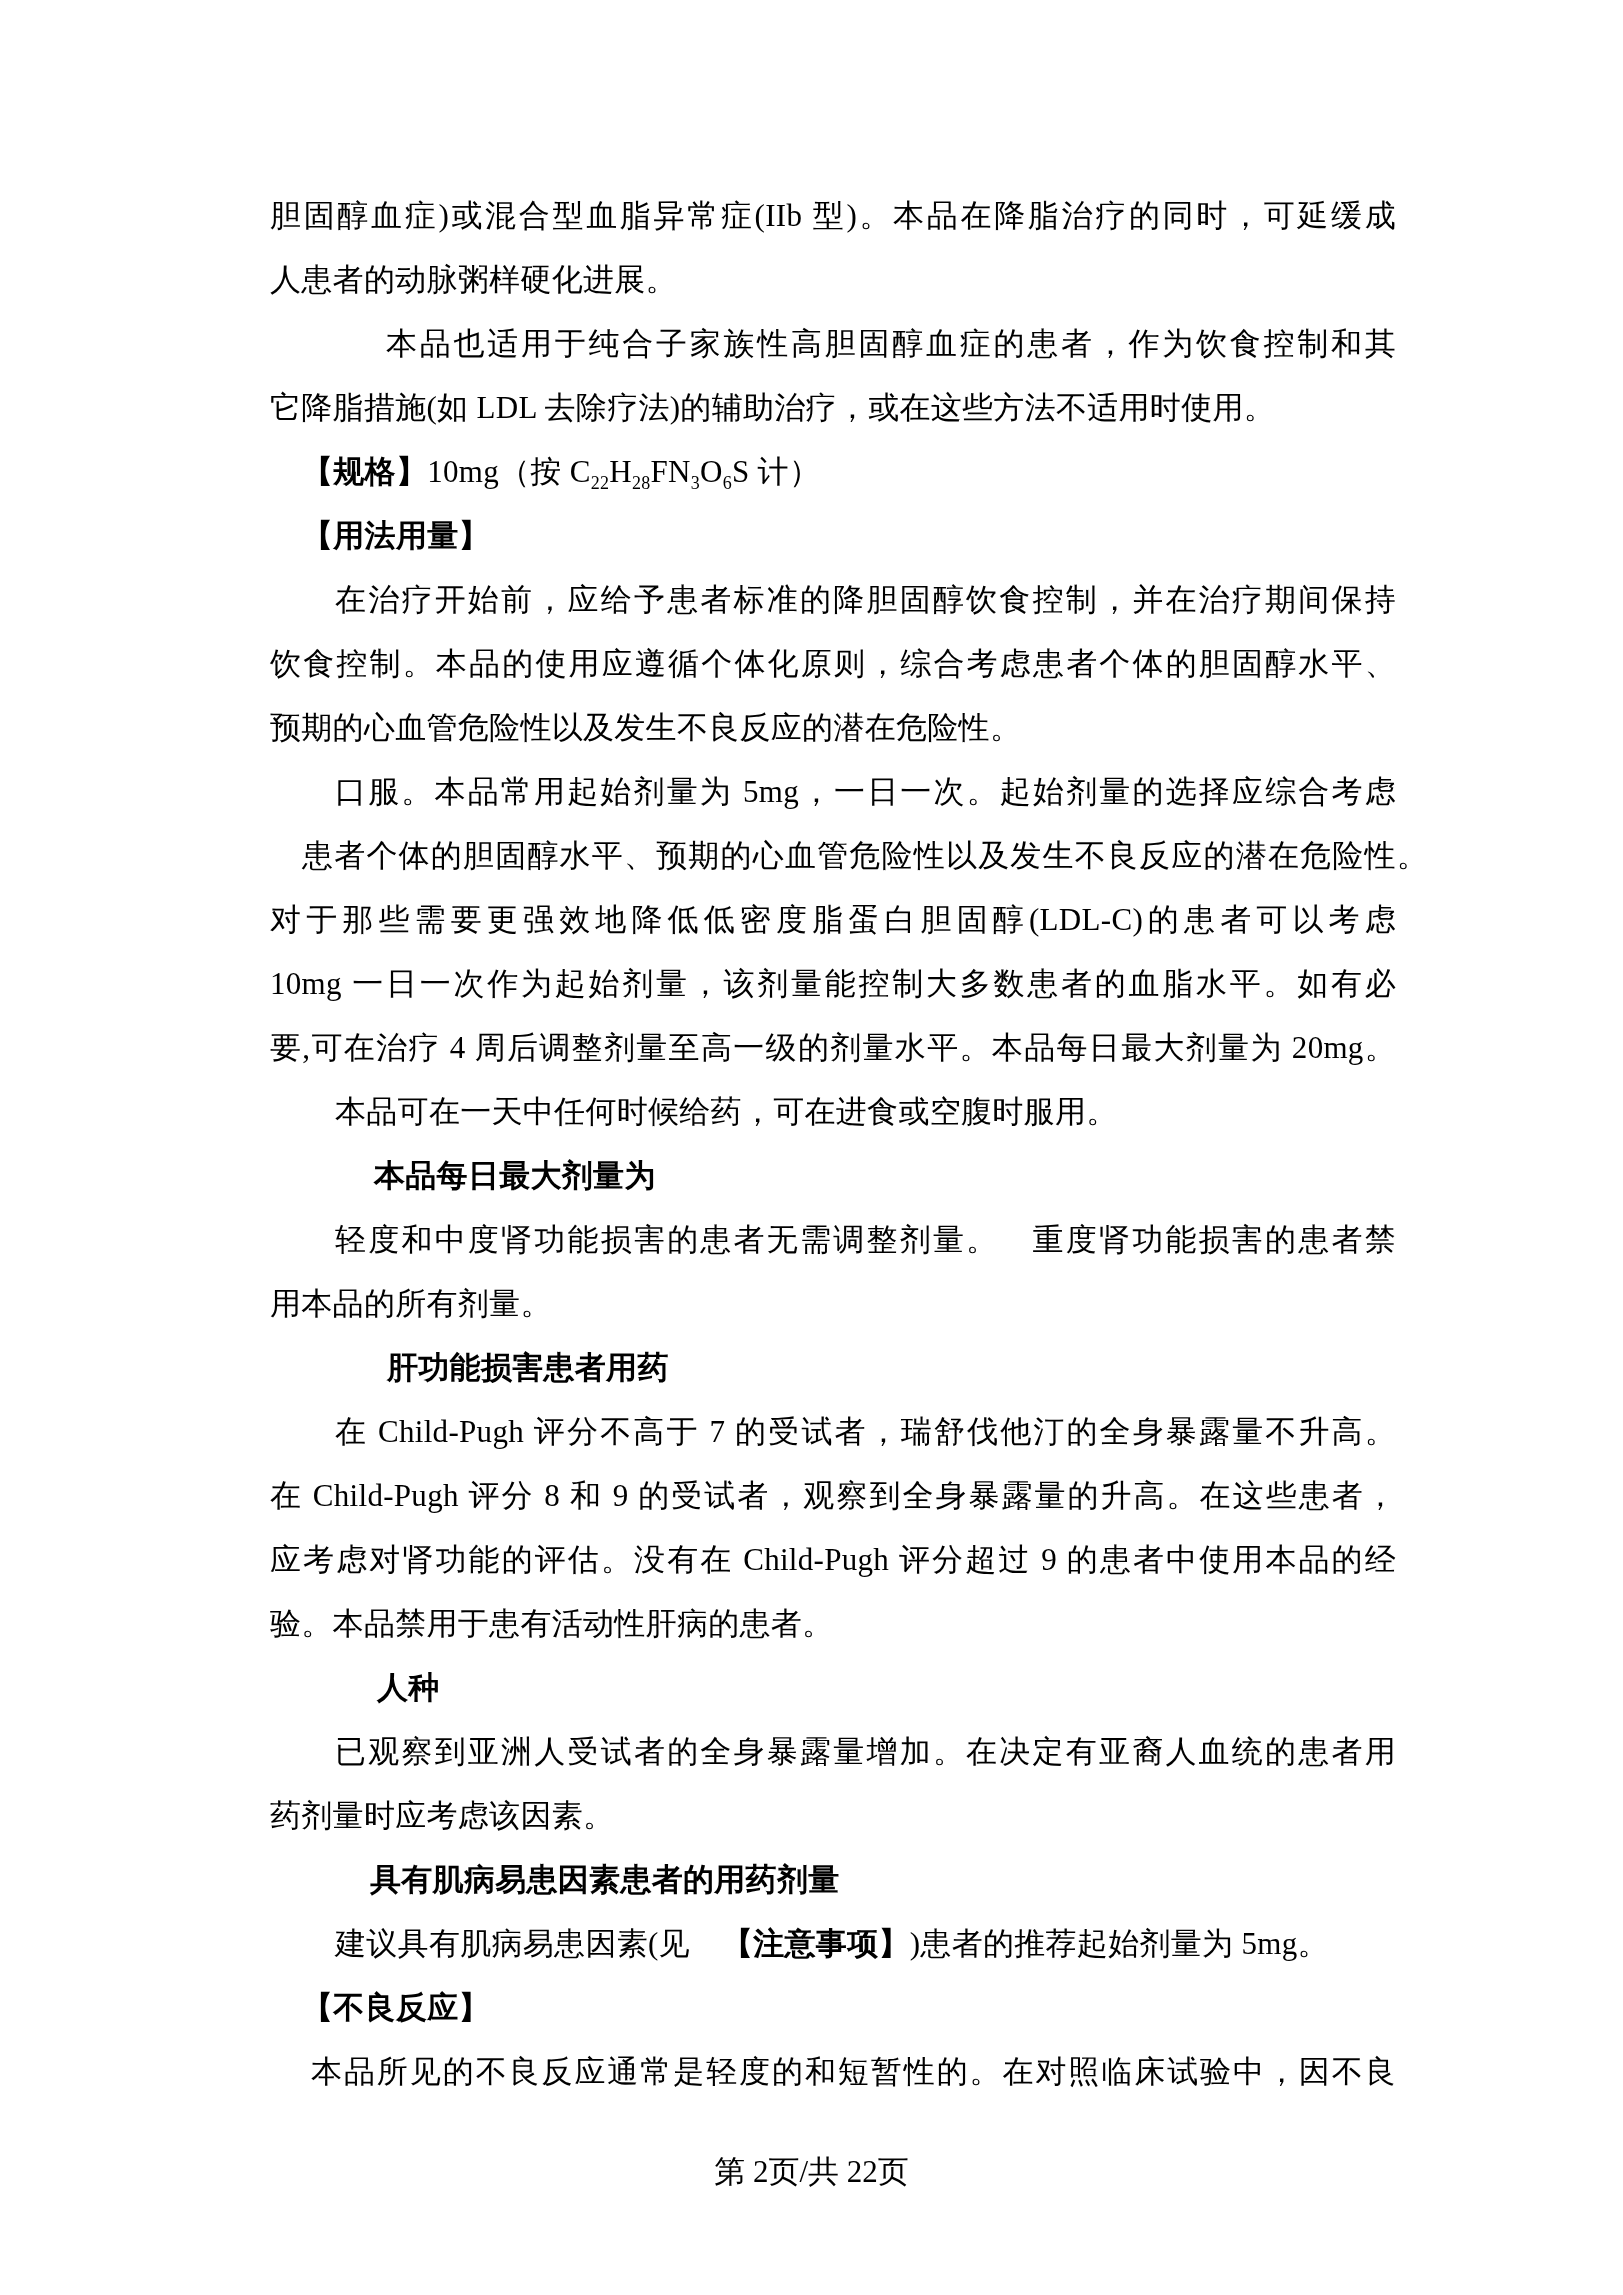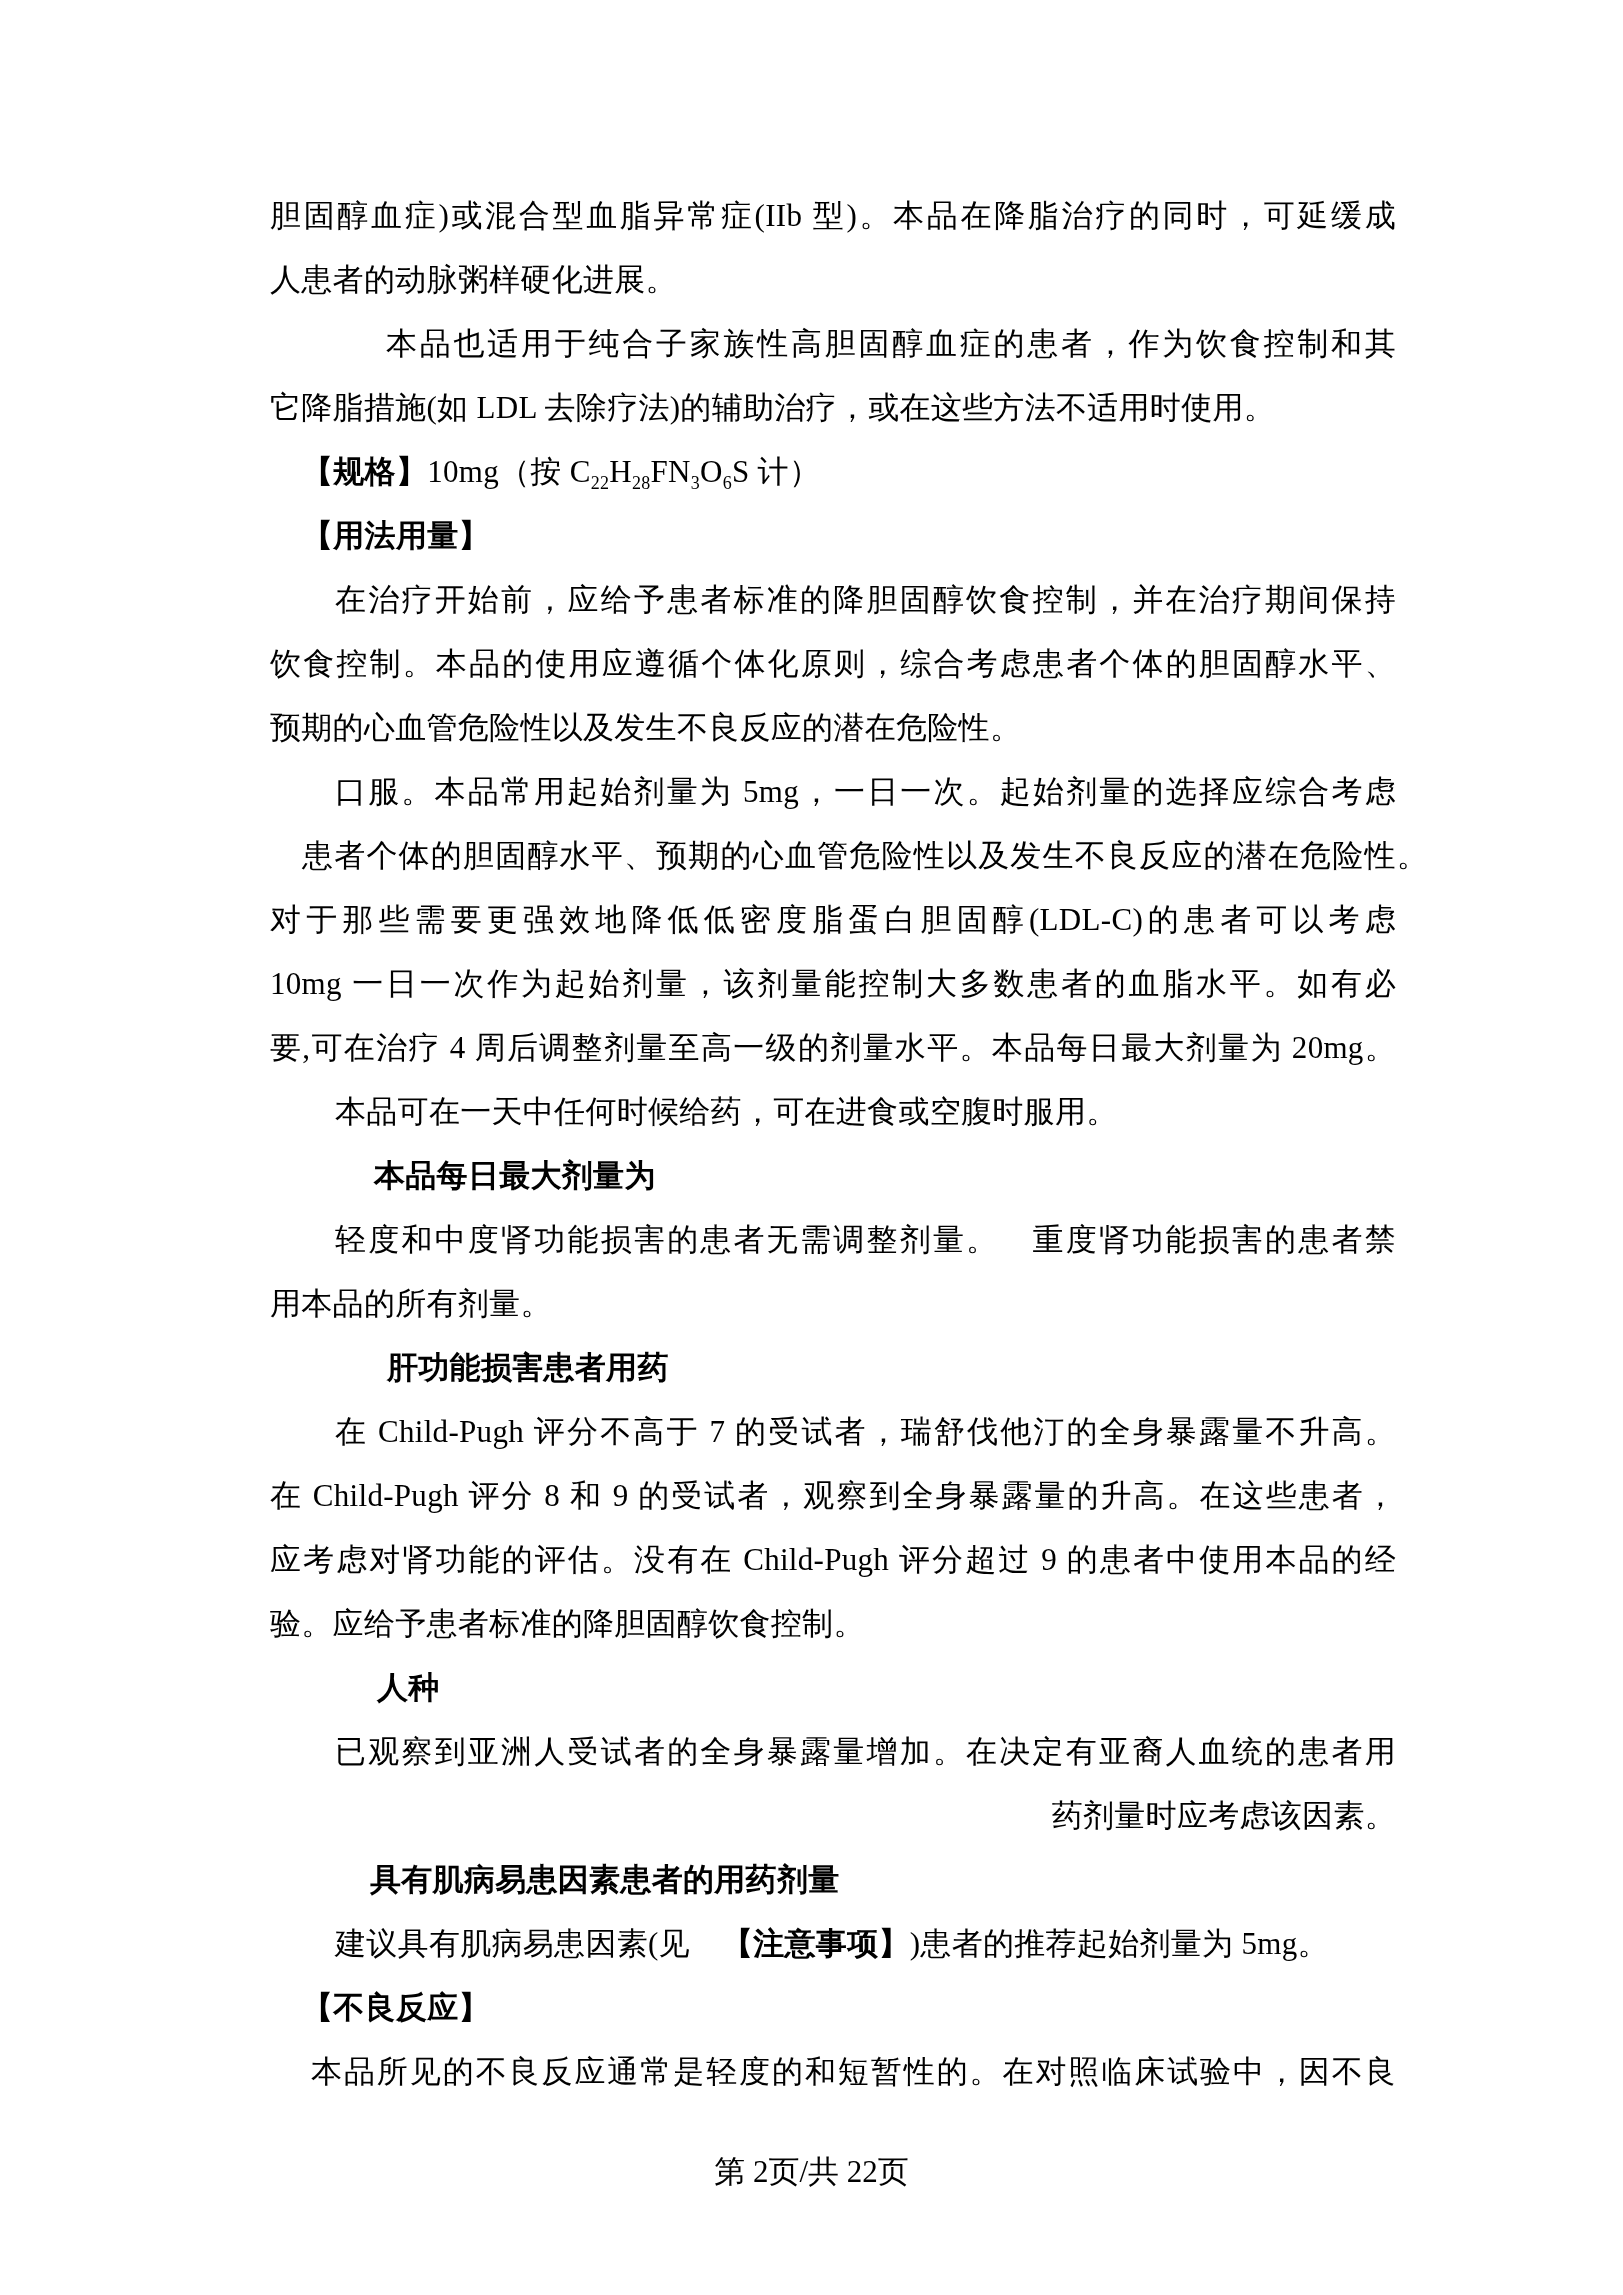--- a/index.html
+++ b/index.html
@@ -73,24 +73,24 @@
     <div class="line fill" style="padding-left: 0px;"><span>10mg 一日一次作为起始剂量，该剂量能控制大多数患者的血脂水平。如有必</span></div>
     <div class="line fill" style="padding-left: 0px;"><span>要,可在治疗 4 周后调整剂量至高一级的剂量水平。本品每日最大剂量为 20mg。</span></div>
     <div class="line" style="padding-left: 65px;"><span>本品可在一天中任何时候给药，可在进食或空腹时服用。</span></div>
     <div class="line" style="padding-left: 72px;"><span class="b">本品每日最大剂量为</span></div>
     <div class="line fill" style="padding-left: 65px;"><span>轻度和中度肾功能损害的患者无需调整剂量。　重度肾功能损害的患者禁</span></div>
     <div class="line" style="padding-left: 0px;"><span>用本品的所有剂量。</span></div>
     <div class="line" style="padding-left: 85px;"><span class="b">肝功能损害患者用药</span></div>
     <div class="line fill" style="padding-left: 65px;"><span>在 Child-Pugh 评分不高于 7 的受试者，瑞舒伐他汀的全身暴露量不升高。</span></div>
     <div class="line fill" style="padding-left: 0px;"><span>在 Child-Pugh 评分 8 和 9 的受试者，观察到全身暴露量的升高。在这些患者，</span></div>
     <div class="line fill" style="padding-left: 0px;"><span>应考虑对肾功能的评估。没有在 Child-Pugh 评分超过 9 的患者中使用本品的经</span></div>
-    <div class="line" style="padding-left: 0px;"><span>验。应给予患者标准的降胆固醇饮食控制。</span></div>
+    <div class="line" style="padding-left: 0px;"><span>验。本品禁用于患有活动性肝病的患者。</span></div>
     <div class="line" style="padding-left: 75px;"><span class="b">人种</span></div>
     <div class="line fill" style="padding-left: 65px;"><span>已观察到亚洲人受试者的全身暴露量增加。在决定有亚裔人血统的患者用</span></div>
-    <div class="line" style="padding-left: 0px; text-align: right;"><span>药剂量时应考虑该因素。</span></div>
+    <div class="line" style="padding-left: 0px;"><span>药剂量时应考虑该因素。</span></div>
     <div class="line" style="padding-left: 68px;"><span class="b">具有肌病易患因素患者的用药剂量</span></div>
     <div class="line" style="padding-left: 65px;"><span>建议具有肌病易患因素(见</span><span class="b">【注意事项】</span><span>)患者的推荐起始剂量为 5mg。</span></div>
     <div class="line" style="padding-left: 0px;"><span class="b">【不良反应】</span></div>
     <div class="line fill" style="padding-left: 41px;"><span>本品所见的不良反应通常是轻度的和短暂性的。在对照临床试验中，因不良</span></div>
   </main>
 
 <div class="footer">第 2页/共 22页</div>
 
 
 </body></html>

